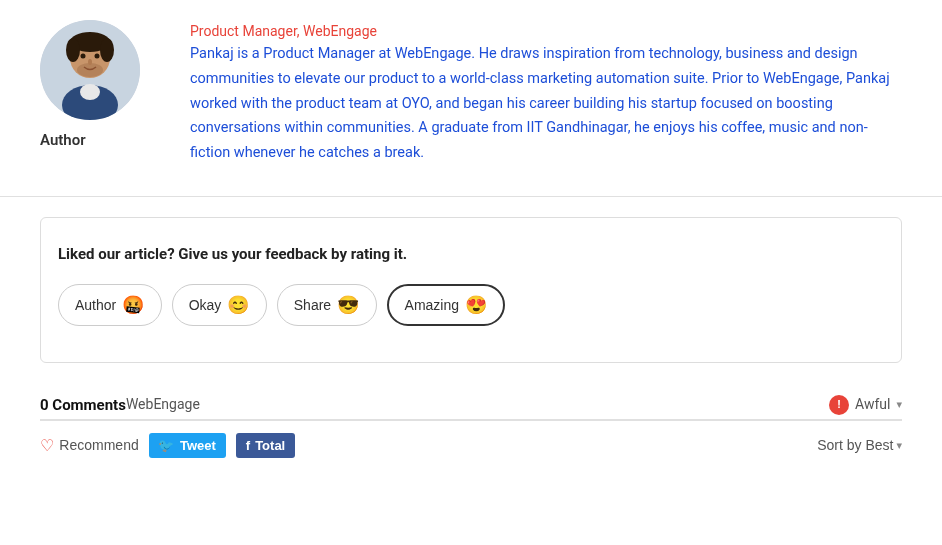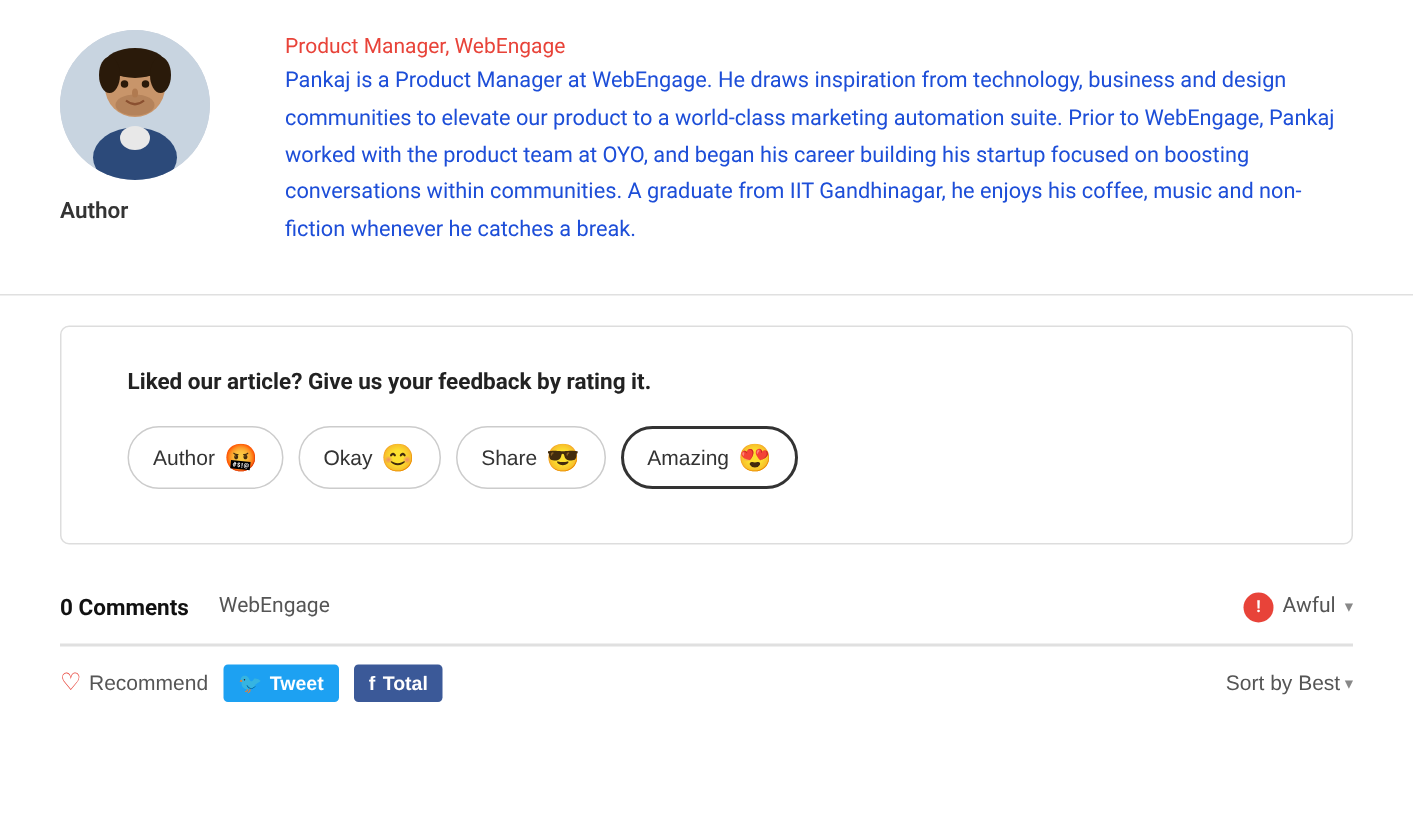--- a/index.html
+++ b/index.html
@@ -75,21 +75,21 @@
       border: none;
       border-top: 1px solid #e0e0e0;
       margin: 0 0 20px 0;
     }
 
     
     .rating-section {
       margin: 10px 40px 20px 40px;
       border: 1px solid #ddd;
       border-radius: 6px;
-      padding: 24px 30px 20px 44px;
+      padding: 24px 30px 20px 17px;
     }
 
     .rating-title {
       font-weight: 700;
       font-size: 15px;
       color: #222;
       margin-bottom: 18px;
     }
 
     .rating-buttons {
@@ -128,23 +128,22 @@
     }
 
     
     .comments-section {
       padding: 10px 40px 0 40px;
     }
 
     .comments-header {
       display: flex;
       align-items: center;
-      gap: 20px;
       border-bottom: 2px solid #e0e0e0;
-      padding-bottom: 12px;
+      padding-bottom: 2px;
       margin-bottom: 12px;
     }
 
     .comments-count {
       font-weight: 700;
       font-size: 15px;
       color: #111;
     }
 
     .comments-site {

